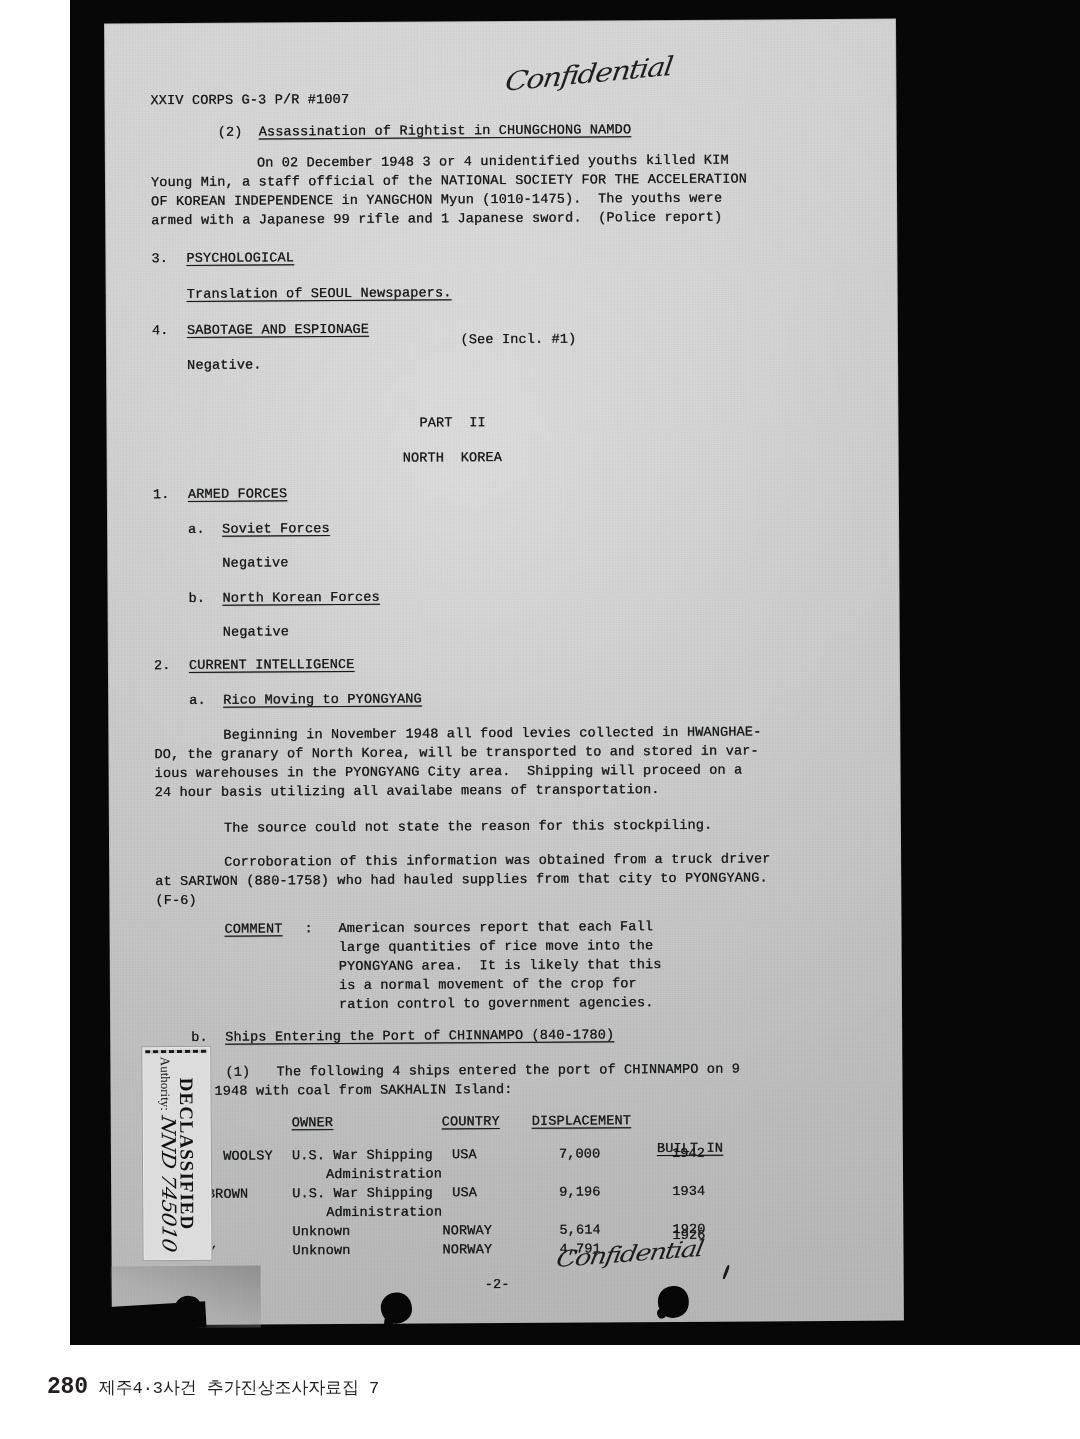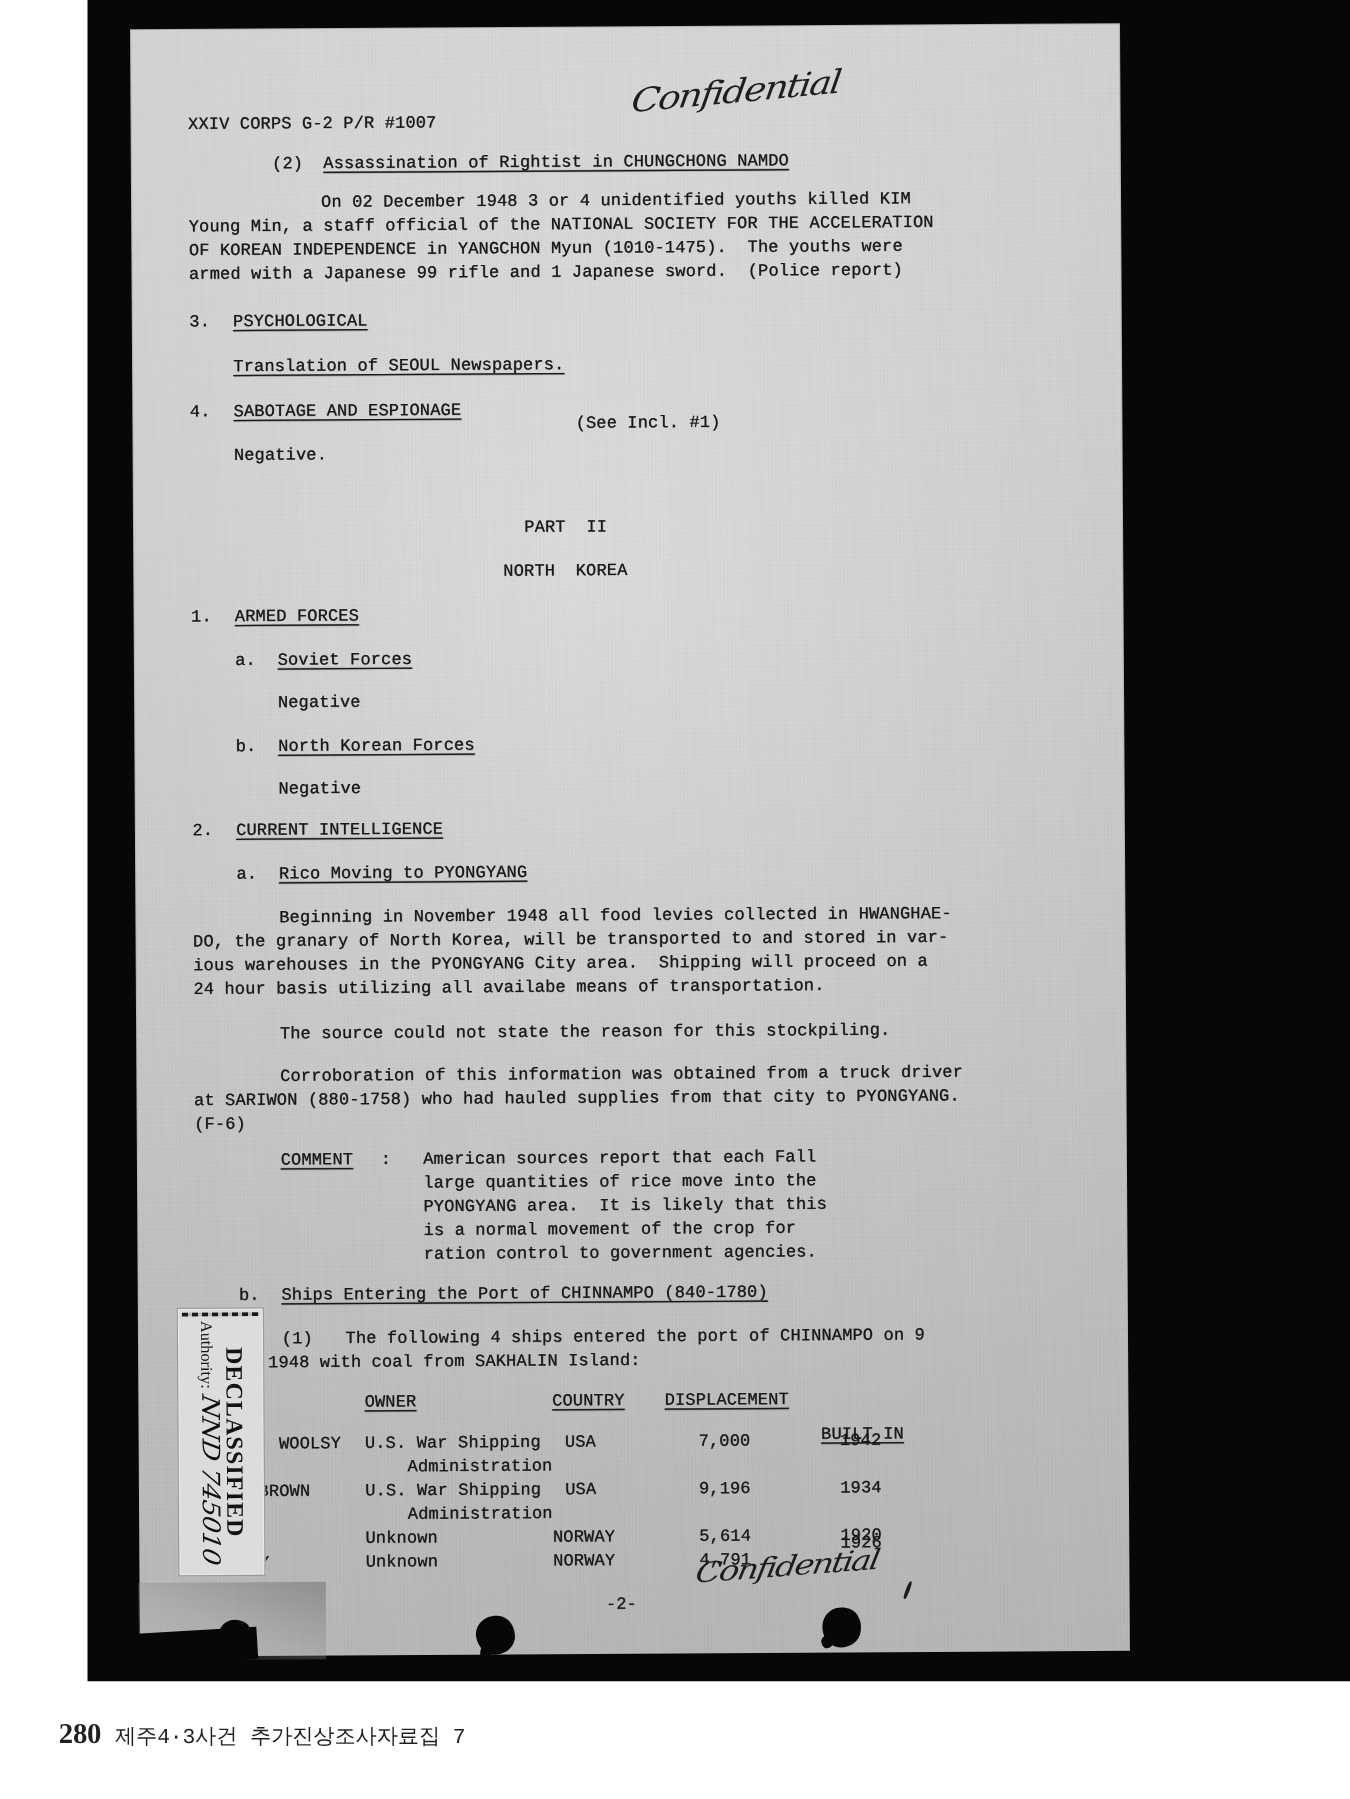--- a/index.html
+++ b/index.html
@@ -224,21 +224,21 @@
   .book-footer {
     position: absolute;
     left: 47px;
     top: 1374px;
     display: flex;
     align-items: baseline;
     gap: 11px;
     color: #231f20;
   }
   .folio {
-    font-family: Liberation Serif, serif;
+    font-family: Liberation Mono, monospace;
     font-size: 23px;
     font-weight: 700;
     letter-spacing: -0.2px;
   }
   .footer-title {
     font-family: Liberation Mono, monospace;
     font-size: 17px;
     letter-spacing: -0.1px;
   }
 </style>
@@ -248,21 +248,21 @@
 <div id="page">
 
   <div class="scan-frame">
 
     <div class="sheet">
       <div class="tone"></div>
       <div class="grain"></div>
 
       <div class="typed">
 
-        <div class="ln" style="left:45px; top:68px;">XXIV CORPS G-2 P/R #1007</div>
+        <div class="ln" style="left:45px; top:68px;">XXIV CORPS G-3 P/R #1007</div>
 
         <div class="ln" style="left:112px; top:100px;">(2)</div>
         <div class="ln u" style="left:153px; top:100px;">Assassination of Rightist in CHUNGCHONG NAMDO</div>
 
         <div class="ln" style="left:151px; top:131px;">On 02 December 1948 3 or 4 unidentified youths killed KIM</div>
         <div class="ln" style="left:45px;  top:150px;">Young Min, a staff official of the NATIONAL SOCIETY FOR THE ACCELERATION</div>
         <div class="ln" style="left:45px;  top:169px;">OF KOREAN INDEPENDENCE in YANGCHON Myun (1010-1475).  The youths were</div>
         <div class="ln" style="left:45px;  top:188px;">armed with a Japanese 99 rifle and 1 Japanese sword.  (Police report)</div>
 
         <div class="ln" style="left:45px;  top:226px;">3.</div>

